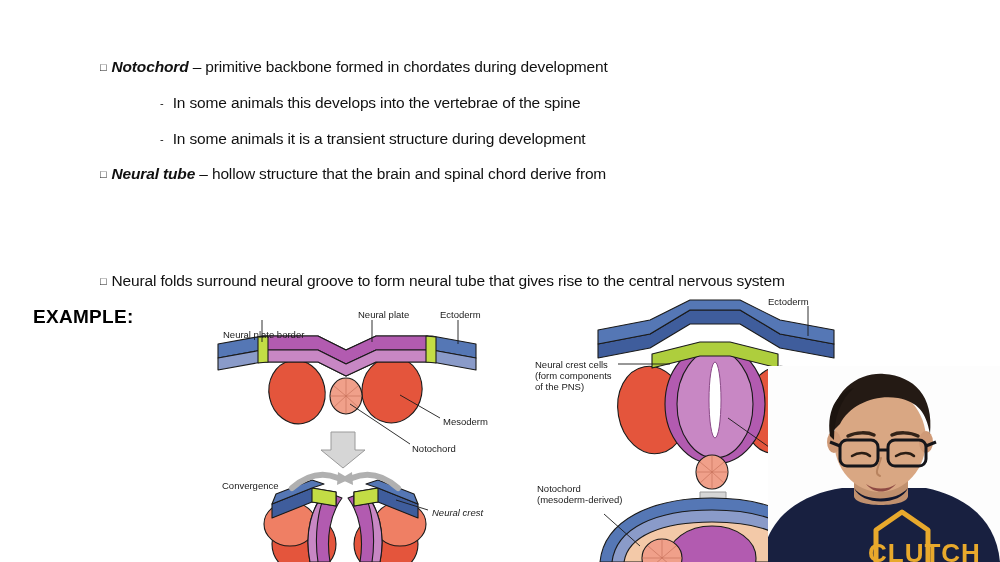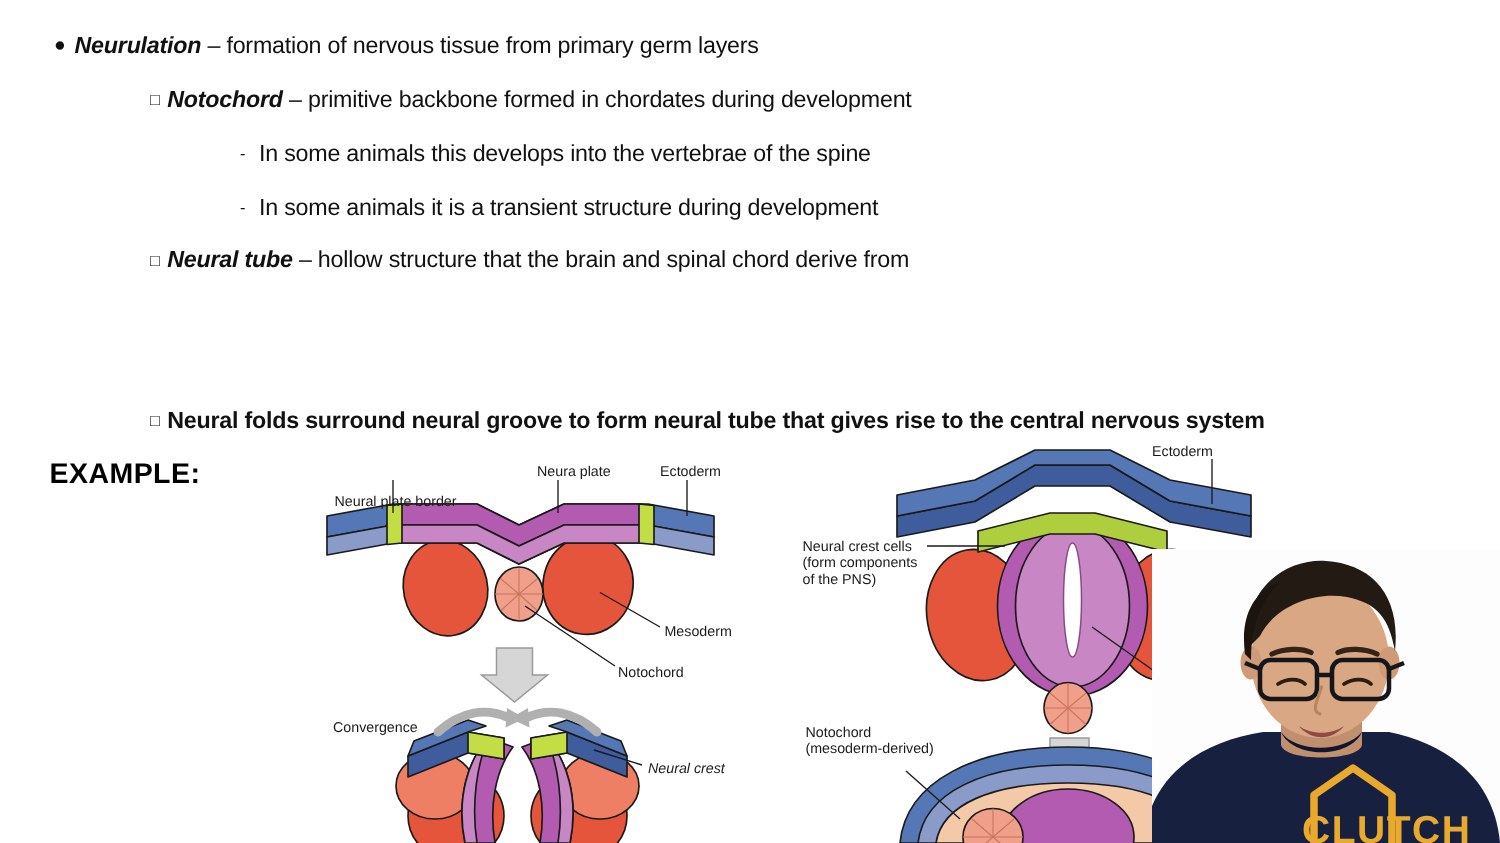--- a/index.html
+++ b/index.html
@@ -91,26 +91,25 @@
     bottom: 0;
     width: 232px;
     height: 196px;
     overflow: hidden;
   }
 </style>
 </head>
 <body>
 
 <div id="slide-body">
-    <div class="line lvl1" style="top: 22px;"><span class="bullet-glyph">●</span><span class="term">Neurulation</span><span> – formation of nervous tissue from primary germ layers</span></div>
     <div class="line lvl3" style="top: 94px;"><span class="sq-glyph">-</span><span> In some animals this develops into the vertebrae of the spine</span></div>
     <div class="line lvl2" style="top: 58px;"><span class="sq-glyph">□</span><span class="term">Notochord</span><span> – primitive backbone formed in chordates during development</span></div>
     <div class="line lvl3" style="top: 130px;"><span class="sq-glyph">-</span><span> In some animals it is a transient structure during development</span></div>
     <div class="line lvl2" style="top: 165px; text-align: center;"><span class="sq-glyph">□</span><span class="term">Neural tube</span><span> – hollow structure that the brain and spinal chord derive from</span></div>
-    <div class="line lvl2" style="top: 272px; font-weight: bold;"><span class="sq-glyph">□</span><span>Neural folds surround neural groove to form neural tube that gives rise to the central nervous system</span></div>
+    <div class="line lvl2" style="top: 272px;"><span class="sq-glyph">□</span><span>Neural folds surround neural groove to form neural tube that gives rise to the central nervous system</span></div>
   </div>
 
 <div id="example-label">EXAMPLE:</div>
 
 <div id="figure">
 
   <svg class="fig-svg" width="800" height="270" viewBox="0 0 800 270">
     <defs>
       <style>
         .ol   { stroke:#1a1a1a; stroke-width:1.1; stroke-linejoin:round; }
@@ -223,21 +222,21 @@
           <line x1="462" y1="266" x2="476" y2="278"></line>
         <line x1="462" y1="266" x2="448" y2="278"></line>
           <line x1="462" y1="266" x2="442" y2="266"></line>
         <line x1="462" y1="266" x2="448" y2="254"></line>
       </g>
       <line class="lead" x1="440" y1="254" x2="404" y2="222"></line>
       <line class="lead" x1="590" y1="236" x2="640" y2="212"></line>
     </g>
   </svg>
 <div class="fig-label" style="left: 23px; top: 17px; margin-top: 20px;">Neural plate border</div>
-    <div class="fig-label" style="left: 158px; top: 17px;">Neura plate</div>
+    <div class="fig-label" style="left: 158px; top: 17px;">Neural plate</div>
     <div class="fig-label" style="left: 240px; top: 17px;">Ectoderm</div>
     <div class="fig-label" style="left: 243px; top: 124px;">Mesoderm</div>
     <div class="fig-label" style="left: 212px; top: 151px;">Notochord</div>
     <div class="fig-label" style="left: 22px; top: 188px;">Convergence</div>
     <div class="fig-label" style="left: 232px; top: 215px; font-style: italic;">Neural crest</div>
     <div class="fig-label" style="left: 568px; top: 4px;">Ectoderm</div>
     <div class="fig-label" style="left: 335px; top: 67px;">Neural crest cells
 (form components
 of the PNS)</div>
     <div class="fig-label" style="left: 578px; top: 158px;">Neura</div>

